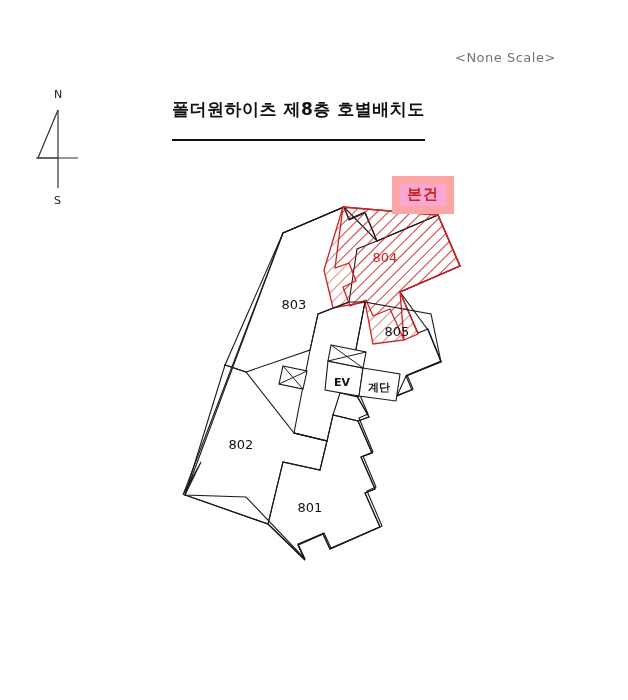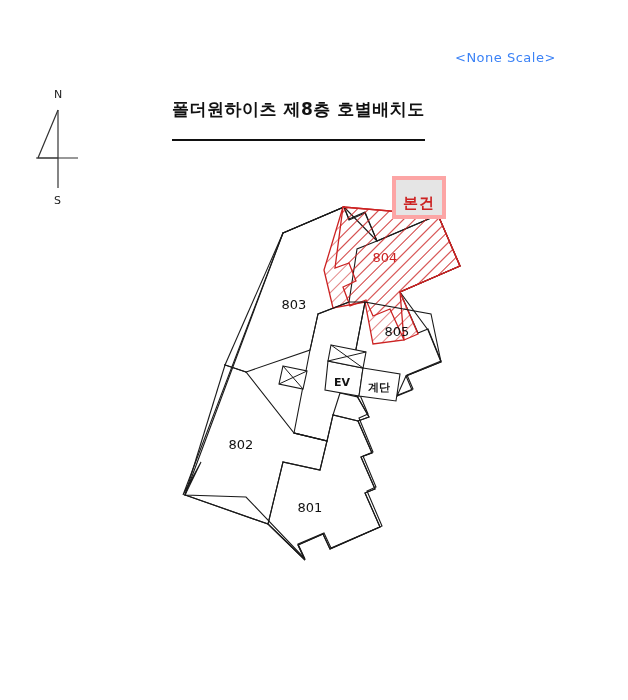--- a/index.html
+++ b/index.html
@@ -21,21 +21,21 @@
     width: 628px;
     height: 700px;
     background: #ffffff;
   }
   .scale-note {
     position: absolute;
     left: 455px;
     top: 50px;
     font-size: 13px;
     letter-spacing: 0.5px;
-    color: #3b82f6;
+    color: #737373;
     white-space: nowrap;
     font-family: "DejaVu Sans", sans-serif;
   }
   .plan-title {
     position: absolute;
     left: 172px;
     top: 98px;
     font-size: 17px;
     font-weight: bold;
     color: #111111;
@@ -57,23 +57,23 @@
     font-size: 11px;
     color: #222222;
     font-family: "DejaVu Sans", sans-serif;
   }
   .compass-label.n { left: 34px; top: 0px; }
   .compass-label.s { left: 34px; top: 106px; }
   .bongeon-box {
     position: absolute;
     left: 392px;
     top: 176px;
-    border: 4px solid #fca5a5;
-    padding: 14px 7px 3px 7px;
-    background: #e5e5e5;
+    border: 8px solid #fca5a5;
+    padding: 1px 7px 3px 7px;
+    background: #f9a8d4;
     z-index: 6;
   }
   .bongeon-text {
     font-size: 15px;
     font-weight: bold;
     color: #cc2222;
     letter-spacing: 1px;
     font-family: "DejaVu Sans", sans-serif;
     line-height: 1.1;
   }

